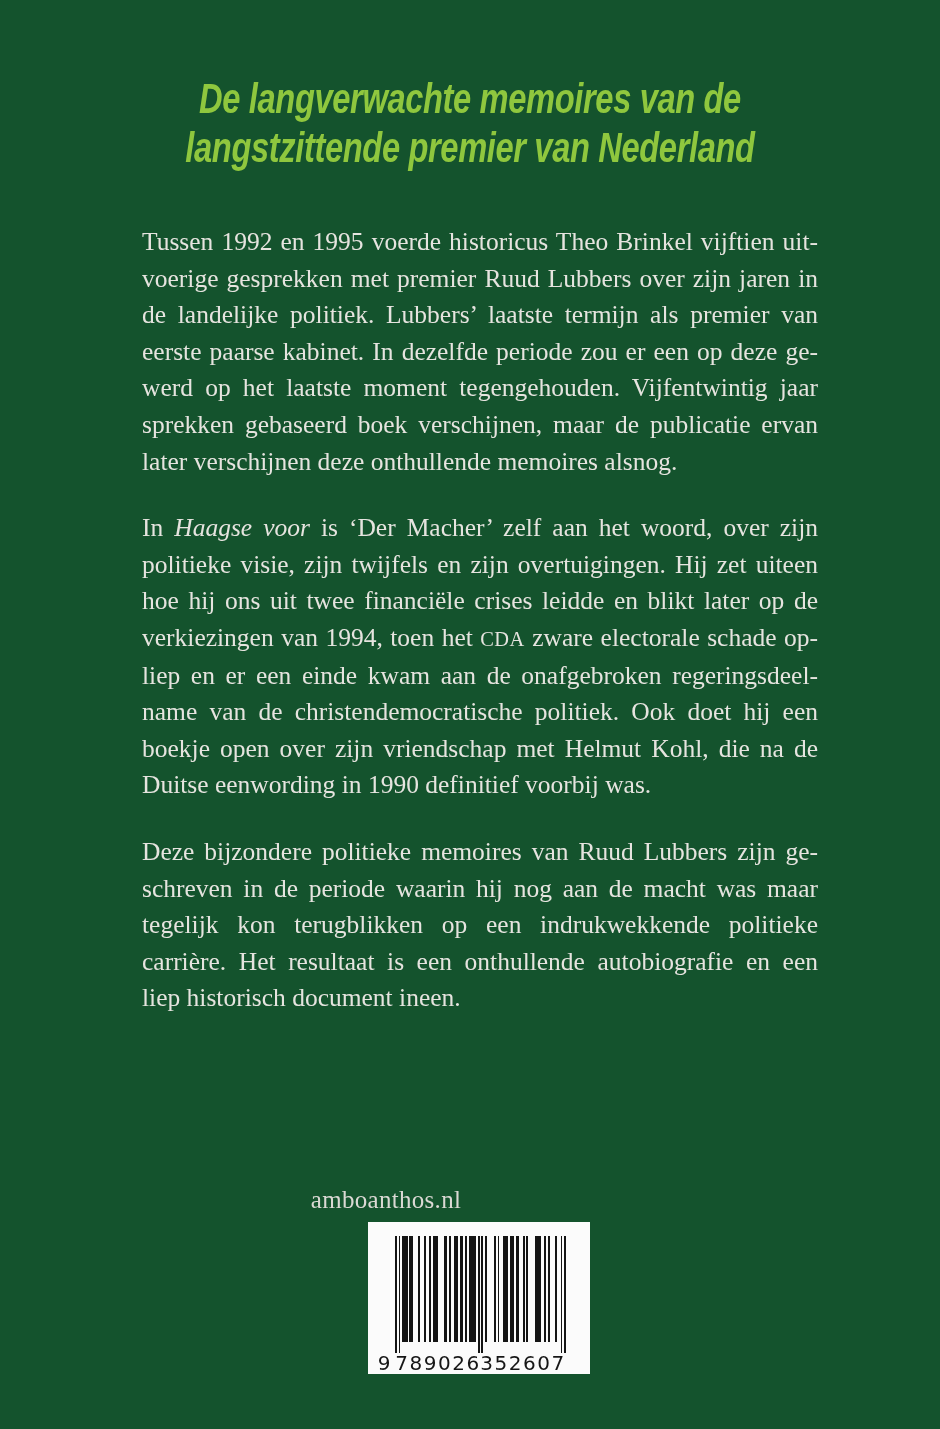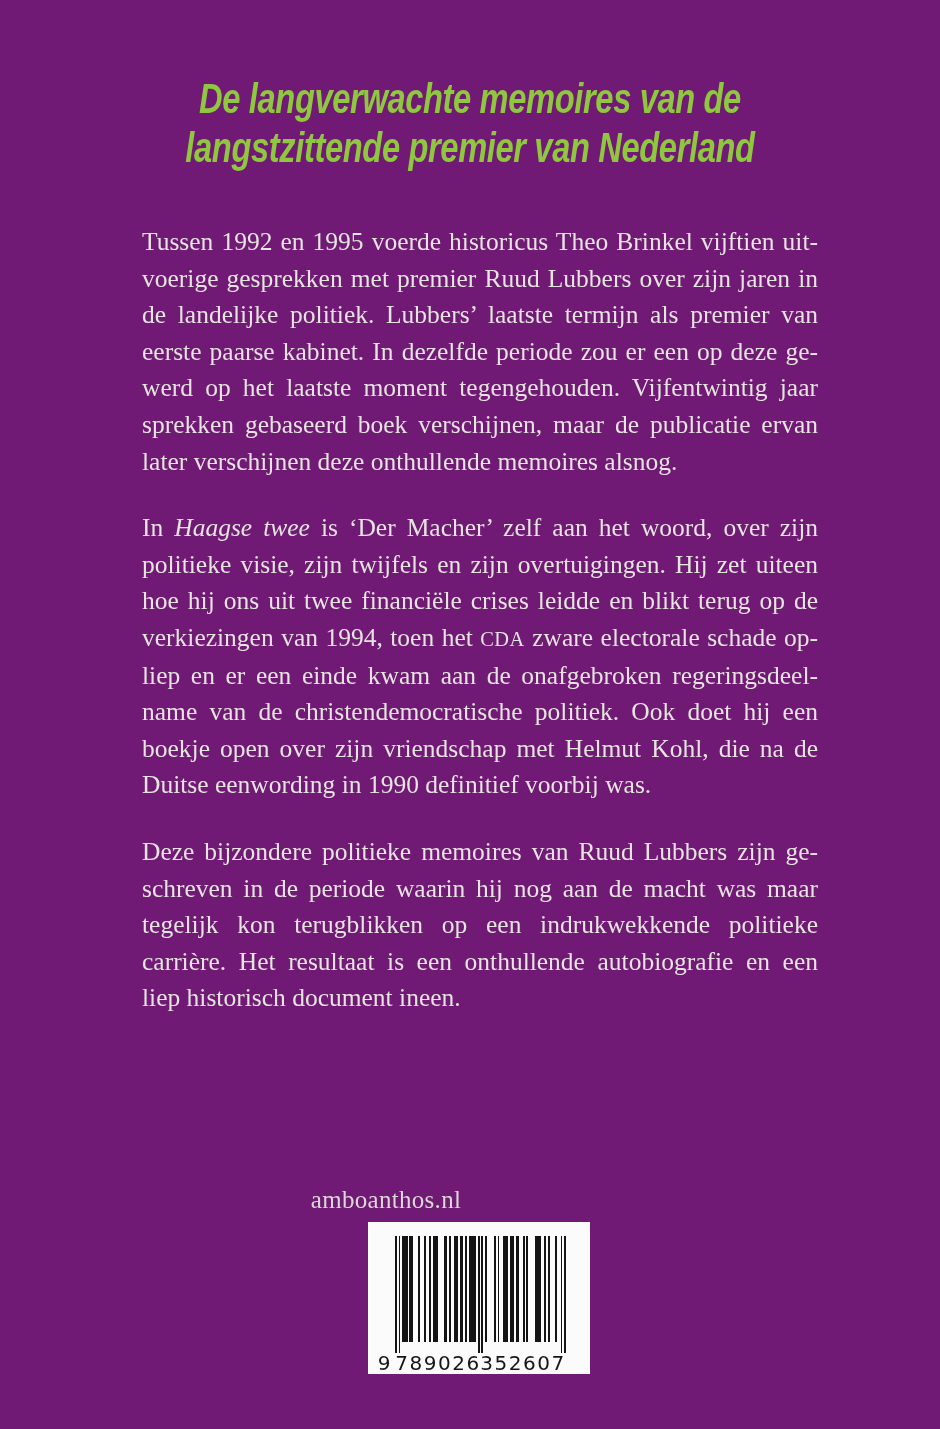--- a/index.html
+++ b/index.html
@@ -33,41 +33,41 @@
     background:#fbfbfb;
   }
   .bc-digit{
     font-family:"DejaVu Sans",sans-serif;
     font-size:20px;fill:#161616;
   }
 </style>
 </head>
 <body>
 
-<div class="cover" style="background: #701a75;">
+<div class="cover" style="background: #14532d;">
 
   <div class="headline" style="color: rgb(143, 199, 62);">
     <div class="headline-line">De langverwachte memoires van de</div>
     <div class="headline-line">langstzittende premier van Nederland</div>
   </div>
 
   <div class="blurb" style="color: rgb(230, 228, 223);">
     <div class="para">
         <div class="tline">Tussen 1992 en 1995 voerde historicus Theo Brinkel vijftien uit-</div>
         <div class="tline">voerige gesprekken met premier Ruud Lubbers over zijn jaren in</div>
         <div class="tline">de landelijke politiek. Lubbers’ laatste termijn als premier van</div>
         <div class="tline">eerste paarse kabinet. In dezelfde periode zou er een op deze ge-</div>
         <div class="tline">werd op het laatste moment tegengehouden. Vijfentwintig jaar</div>
         <div class="tline">sprekken gebaseerd boek verschijnen, maar de publicatie ervan</div>
         <div class="tline tlast">later verschijnen deze onthullende memoires alsnog.</div>
       </div>
     <div class="para">
-        <div class="tline">In <em>Haagse twee</em> is ‘Der Macher’ zelf aan het woord, over zijn</div>
+        <div class="tline">In <em>Haagse voor</em> is ‘Der Macher’ zelf aan het woord, over zijn</div>
         <div class="tline">politieke visie, zijn twijfels en zijn overtuigingen. Hij zet uiteen</div>
-        <div class="tline">hoe hij ons uit twee financiële crises leidde en blikt terug op de</div>
+        <div class="tline">hoe hij ons uit twee financiële crises leidde en blikt later op de</div>
         <div class="tline">verkiezingen van 1994, toen het <span class="sc">CDA</span> zware electorale schade op-</div>
         <div class="tline">liep en er een einde kwam aan de onafgebroken regeringsdeel-</div>
         <div class="tline">name van de christendemocratische politiek. Ook doet hij een</div>
         <div class="tline">boekje open over zijn vriendschap met Helmut Kohl, die na de</div>
         <div class="tline tlast">Duitse eenwording in 1990 definitief voorbij was.</div>
       </div>
     <div class="para">
         <div class="tline">Deze bijzondere politieke memoires van Ruud Lubbers zijn ge-</div>
         <div class="tline">schreven in de periode waarin hij nog aan de macht was maar</div>
         <div class="tline">tegelijk kon terugblikken op een indrukwekkende politieke</div>

